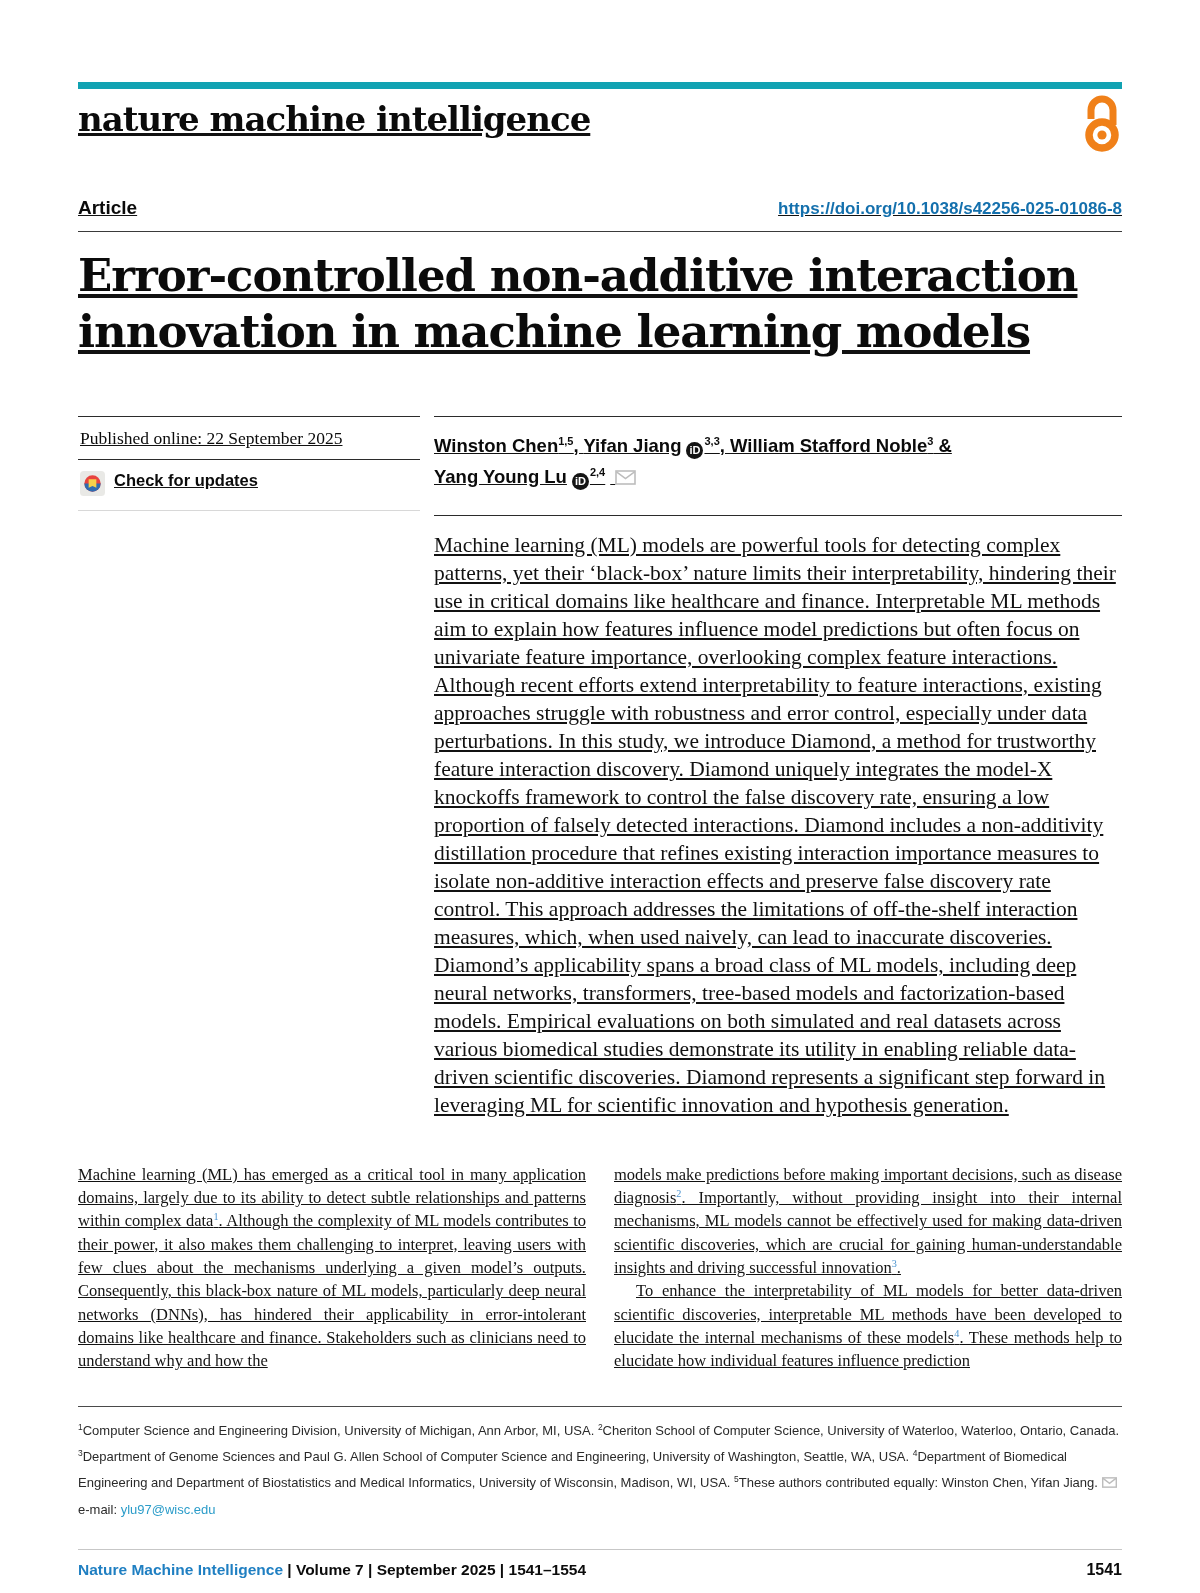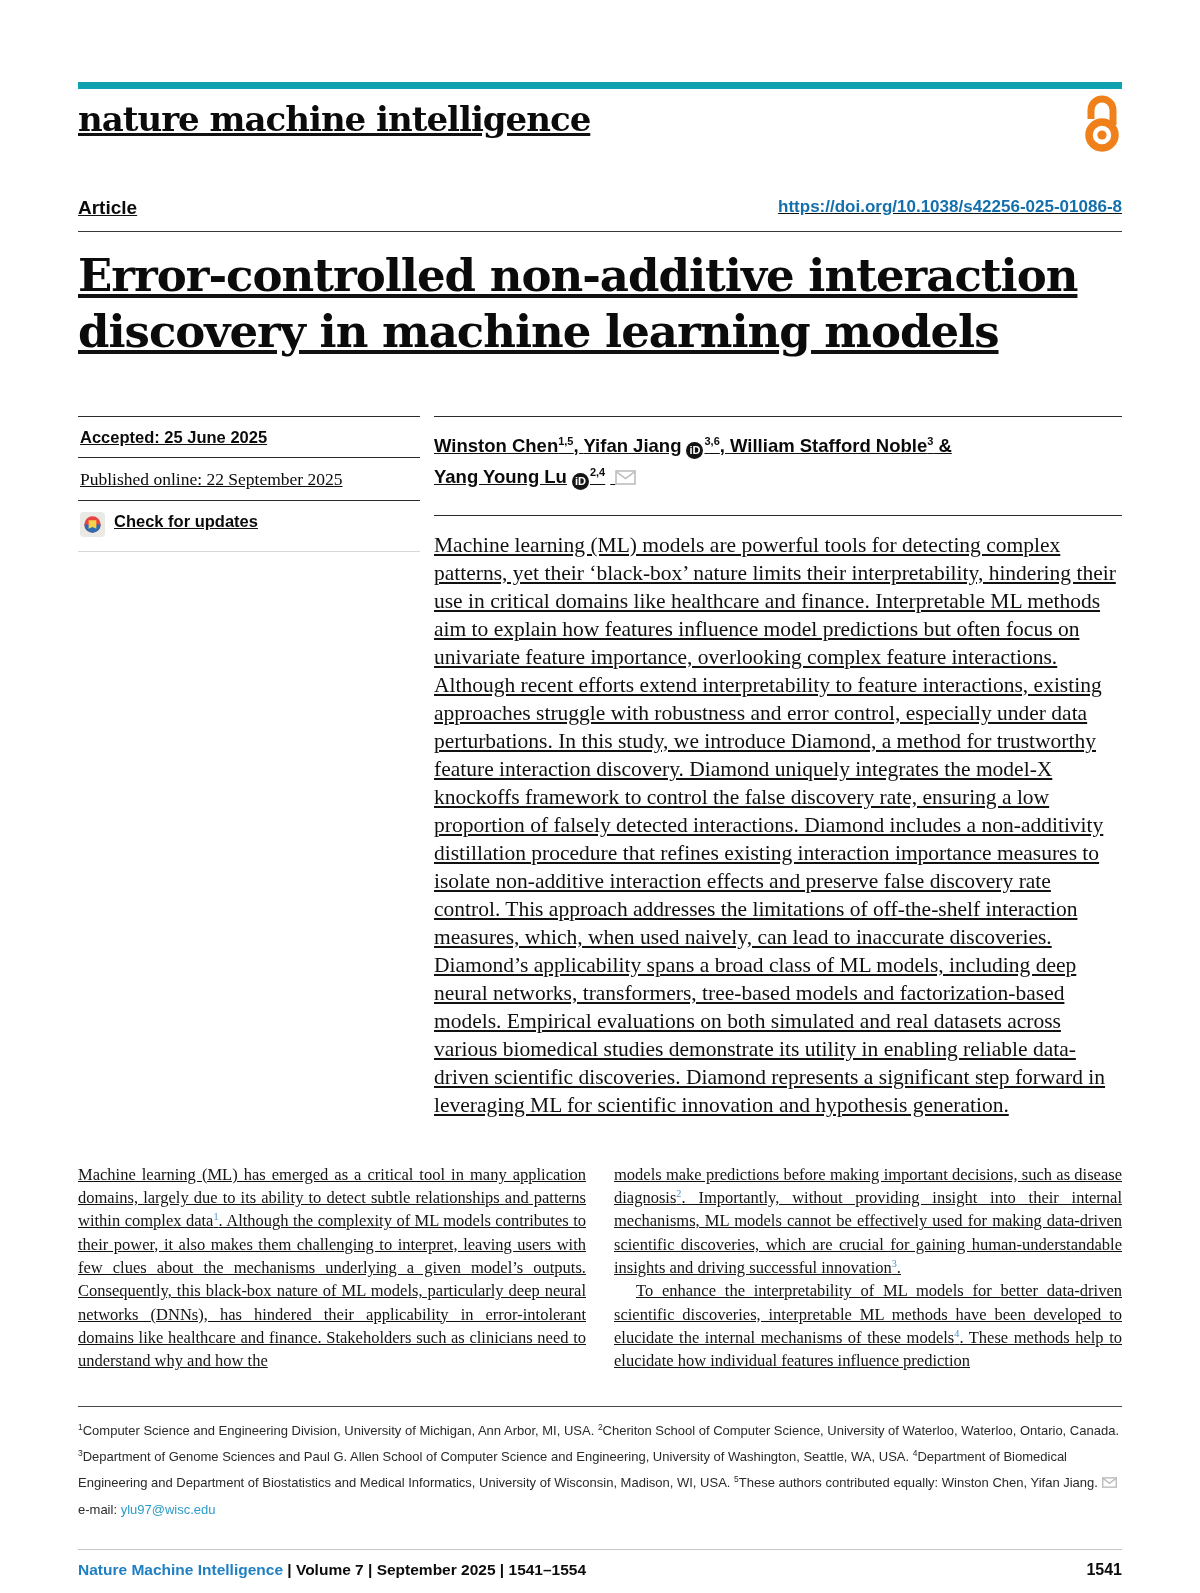--- a/index.html
+++ b/index.html
@@ -22,21 +22,21 @@
   .wordmark {
     font-family: "DejaVu Serif", serif;
     font-weight: 700;
     font-size: 34px;
     letter-spacing: -1px;
     margin-top: 10px;
     color: #0b0b0b;
   }
   .oa-icon { margin-top: 4px; }
   
-  .article-row { display: flex; justify-content: space-between; align-items: flex-start; margin-top: 46px; }
+  .article-row { display: flex; justify-content: space-between; align-items: flex-end; margin-top: 46px; }
   .article-label { font-size: 19px; font-weight: 700; color: #0b0b0b; }
   .doi-link { font-size: 17px; font-weight: 600; color: #1470ad; text-decoration: none; }
   .rule-dark { border: none; border-top: 1.5px solid #3a3a3a; margin-top: 12px; }
   
   .title {
     font-family: "DejaVu Serif", serif;
     font-weight: 700;
     font-size: 45px;
     line-height: 1.24;
     letter-spacing: -1px;
@@ -104,43 +104,42 @@
       </svg>
     </div>
   </div>
 
   <div class="article-row">
     <div class="article-label">Article</div>
     <a href="#" class="doi-link">https://doi.org/10.1038/s42256-025-01086-8</a>
   </div>
   <hr class="rule-dark">
 
-  <h1 class="title"><span>Error-controlled non-additive interaction</span><br><span>discovery in machine learning models</span></h1>
+  <h1 class="title"><span>Error-controlled non-additive interaction</span><br><span>innovation in machine learning models</span></h1>
 
   <div class="main-grid">
 
     <div class="meta-col">
-      <div class="meta-row">Accepted: 25 June 2025</div>
       <div class="meta-row published">Published online: 22 September 2025</div>
       <div class="meta-row check">
         <span>
           <svg width="25" height="25" viewBox="0 0 26 26">
             <rect width="26" height="26" rx="4" fill="#e9e9e6"></rect>
             <circle cx="13" cy="13" r="8.5" fill="#e8433f"></circle>
             <path d="M4.5 13 a8.5 8.5 0 0 0 17 0 z" fill="#2f6bb0"></path>
             <path d="M9 8.5 h8 v9 l-4 -2 -4 2 z" fill="#f6d14b"></path>
           </svg>
         </span>
         <span>Check for updates</span>
       </div>
     </div>
 
     <div class="content-col">
       <div class="authors">
-        <span>Winston Chen</span><sup>1,5</sup><span>, </span><span>Yifan Jiang</span><span class="orcid-badge">iD</span><sup>3,6</sup><span>, </span><span>William Stafford Noble</span><sup>3</sup><span> &amp;</span><br><span>Yang Young Lu</span><span class="orcid-badge">iD</span><sup>2,4</sup><span class="envelope">
+        <span>Winston Chen</span><sup>1,5</sup><span>, </span><span>Yifan Jiang</span><span class="orcid-badge">iD</span><sup>3,3</sup><span>, </span><span>William Stafford Noble</span><sup>3</sup><span> &amp;</span><br><span>Yang Young Lu</span><span class="orcid-badge">iD</span><sup>2,4</sup><span class="envelope">
           <svg width="21" height="15" viewBox="0 0 21 15">
             <rect x="1" y="1" width="19" height="13" fill="none" stroke="#bdbdbd" stroke-width="1.6"></rect>
             <path d="M1.5 1.8 L10.5 8.6 L19.5 1.8" fill="none" stroke="#bdbdbd" stroke-width="1.6"></path>
           </svg>
         </span>
       </div>
 
       <div class="abstract-block">
         <p class="abstract">Machine learning (ML) models are powerful tools for detecting complex patterns, yet their ‘black-box’ nature limits their interpretability, hindering their use in critical domains like healthcare and finance. Interpretable ML methods aim to explain how features influence model predictions but often focus on univariate feature importance, overlooking complex feature interactions. Although recent efforts extend interpretability to feature interactions, existing approaches struggle with robustness and error control, especially under data perturbations. In this study, we introduce Diamond, a method for trustworthy feature interaction discovery. Diamond uniquely integrates the model-X knockoffs framework to control the false discovery rate, ensuring a low proportion of falsely detected interactions. Diamond includes a non-additivity distillation procedure that refines existing interaction importance measures to isolate non-additive interaction effects and preserve false discovery rate control. This approach addresses the limitations of off-the-shelf interaction measures, which, when used naively, can lead to inaccurate discoveries. Diamond’s applicability spans a broad class of ML models, including deep neural networks, transformers, tree-based models and factorization-based models. Empirical evaluations on both simulated and real datasets across various biomedical studies demonstrate its utility in enabling reliable data-driven scientific discoveries. Diamond represents a significant step forward in leveraging ML for scientific innovation and hypothesis generation.</p>
       </div>

